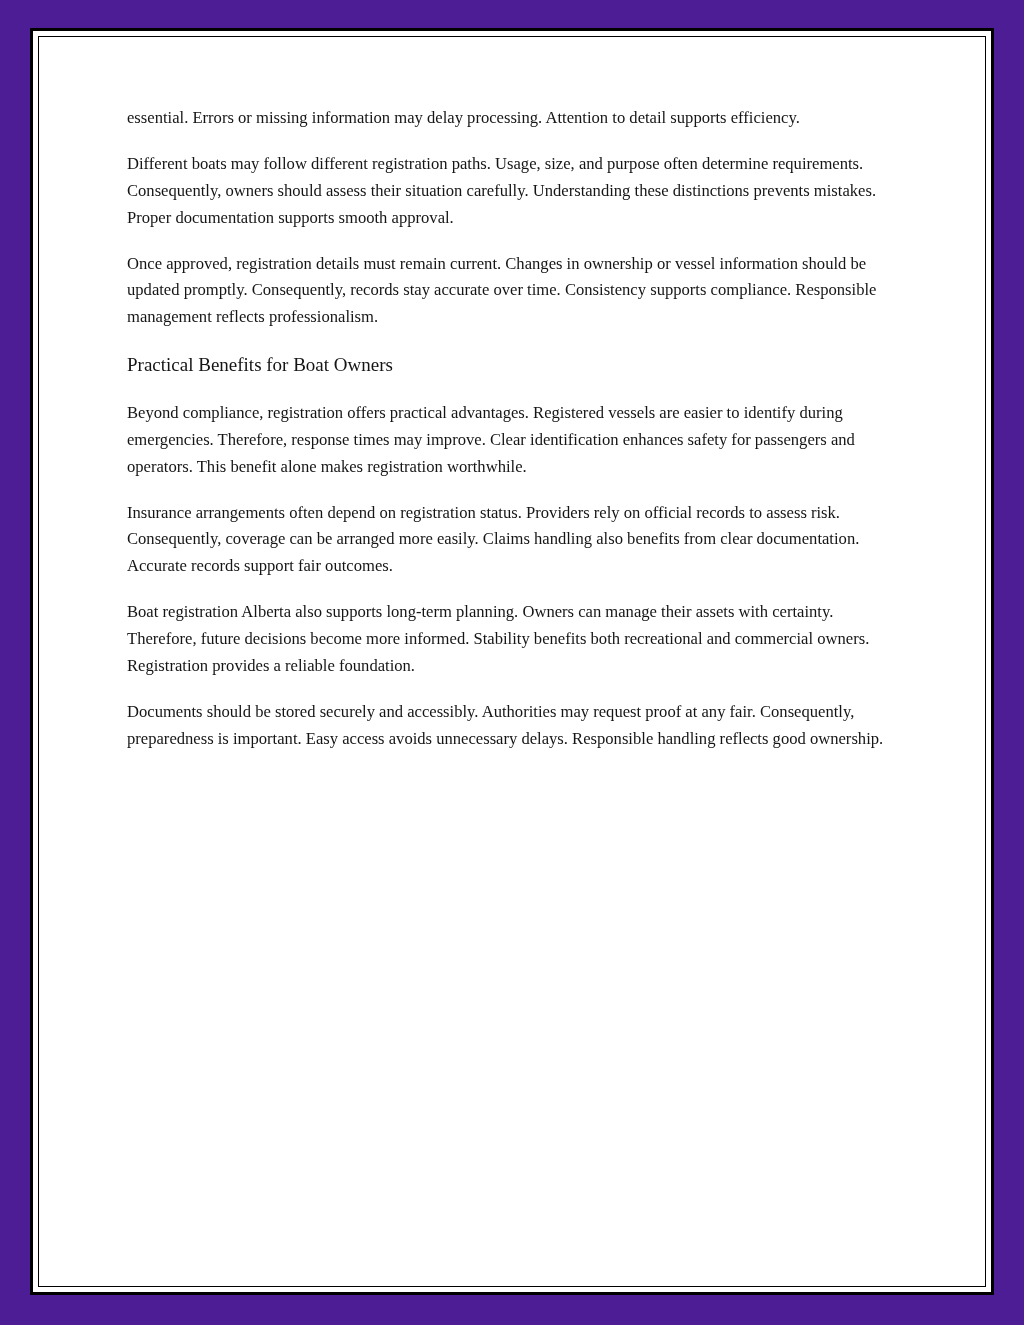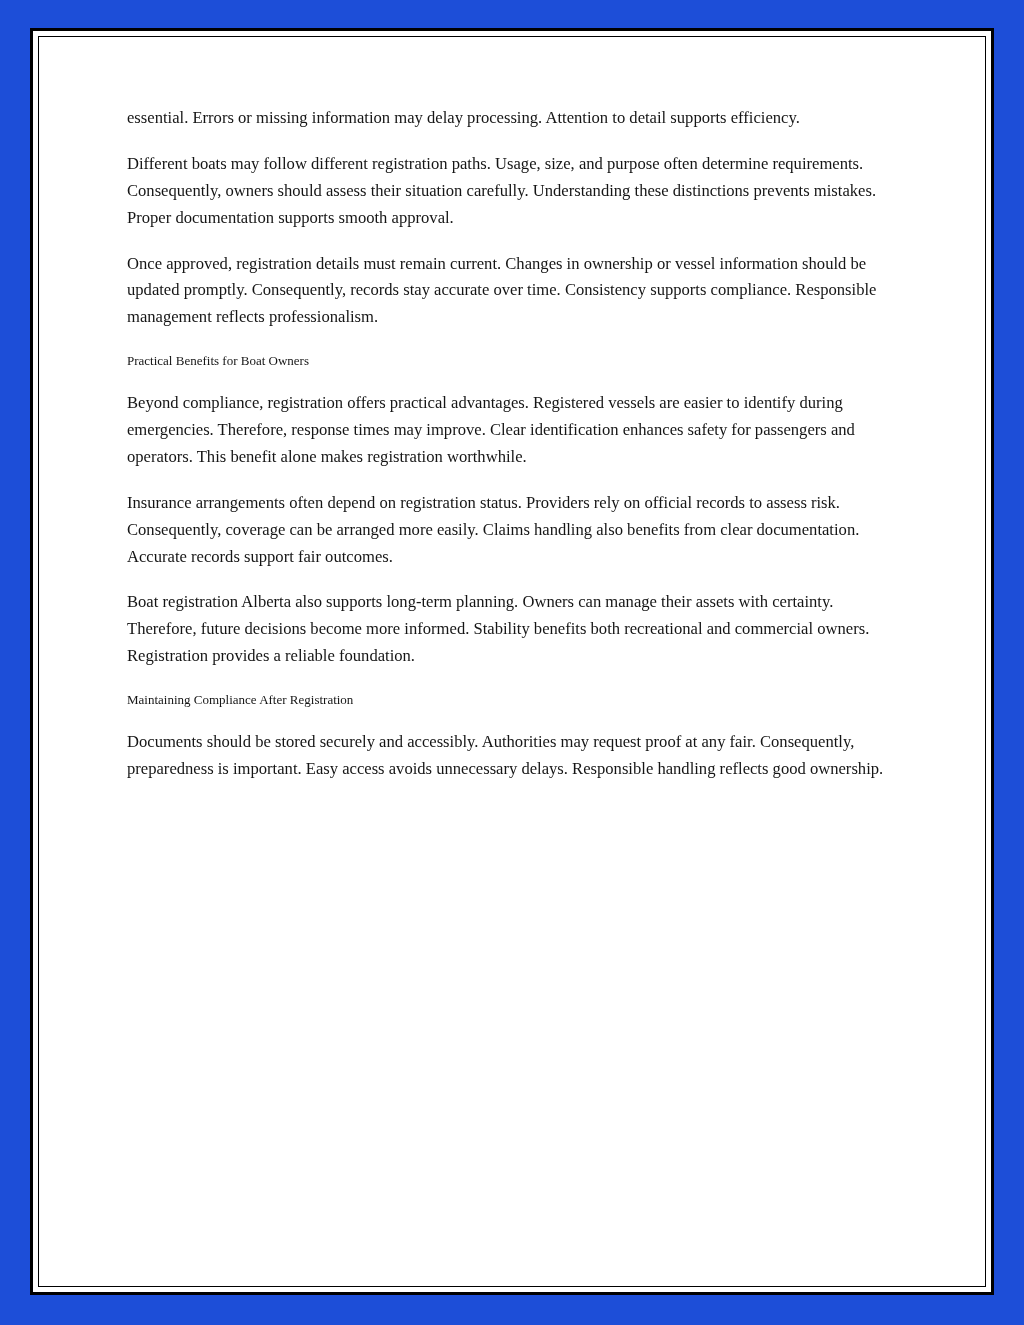--- a/index.html
+++ b/index.html
@@ -10,21 +10,21 @@
   body {
     width: 1024px;
     height: 1325px;
     font-family: "Liberation Serif", serif;
     color: #000000;
   }
   .page {
     position: relative;
     width: 1024px;
     height: 1325px;
-    background: #1d4ed8;
+    background: #4c1d95;
     box-sizing: border-box;
     padding: 28px 30px 30px 30px;
   }
   .frame-outer {
     position: relative;
     width: 100%;
     height: 100%;
     border: 3px solid #000000;
     box-sizing: border-box;
     padding: 5px;
@@ -43,40 +43,39 @@
     padding: 68px 88px 0 88px;
   }
   p.para {
     font-size: 16.6px;
     line-height: 1.62;
     margin: 0 0 19px 0;
     text-align: left;
     color: #151515;
   }
   p.heading {
-    font-size: 13px;
+    font-size: 19px;
     line-height: 1.62;
     margin: 0 0 19px 0;
     color: #151515;
   }
 </style>
 </head>
 <body>
 
 <div class="page">
   <div class="frame-outer">
     <div class="frame-inner">
       <div class="content">
 
         <p class="para">essential. Errors or missing information may delay processing. Attention to detail supports efficiency.</p>
         <p class="para">Different boats may follow different registration paths. Usage, size, and purpose often determine requirements. Consequently, owners should assess their situation carefully. Understanding these distinctions prevents mistakes. Proper documentation supports smooth approval.</p>
         <p class="para">Once approved, registration details must remain current. Changes in ownership or vessel information should be updated promptly. Consequently, records stay accurate over time. Consistency supports compliance. Responsible management reflects professionalism.</p>
         <p class="heading">Practical Benefits for Boat Owners</p>
         <p class="para">Beyond compliance, registration offers practical advantages. Registered vessels are easier to identify during emergencies. Therefore, response times may improve. Clear identification enhances safety for passengers and operators. This benefit alone makes registration worthwhile.</p>
         <p class="para">Insurance arrangements often depend on registration status. Providers rely on official records to assess risk. Consequently, coverage can be arranged more easily. Claims handling also benefits from clear documentation. Accurate records support fair outcomes.</p>
         <p class="para">Boat registration Alberta also supports long-term planning. Owners can manage their assets with certainty. Therefore, future decisions become more informed. Stability benefits both recreational and commercial owners. Registration provides a reliable foundation.</p>
-        <p class="heading">Maintaining Compliance After Registration</p>
         <p class="para">Documents should be stored securely and accessibly. Authorities may request proof at any fair. Consequently, preparedness is important. Easy access avoids unnecessary delays. Responsible handling reflects good ownership.</p>
 
       </div>
     </div>
   </div>
 </div>
 
 </body></html>

